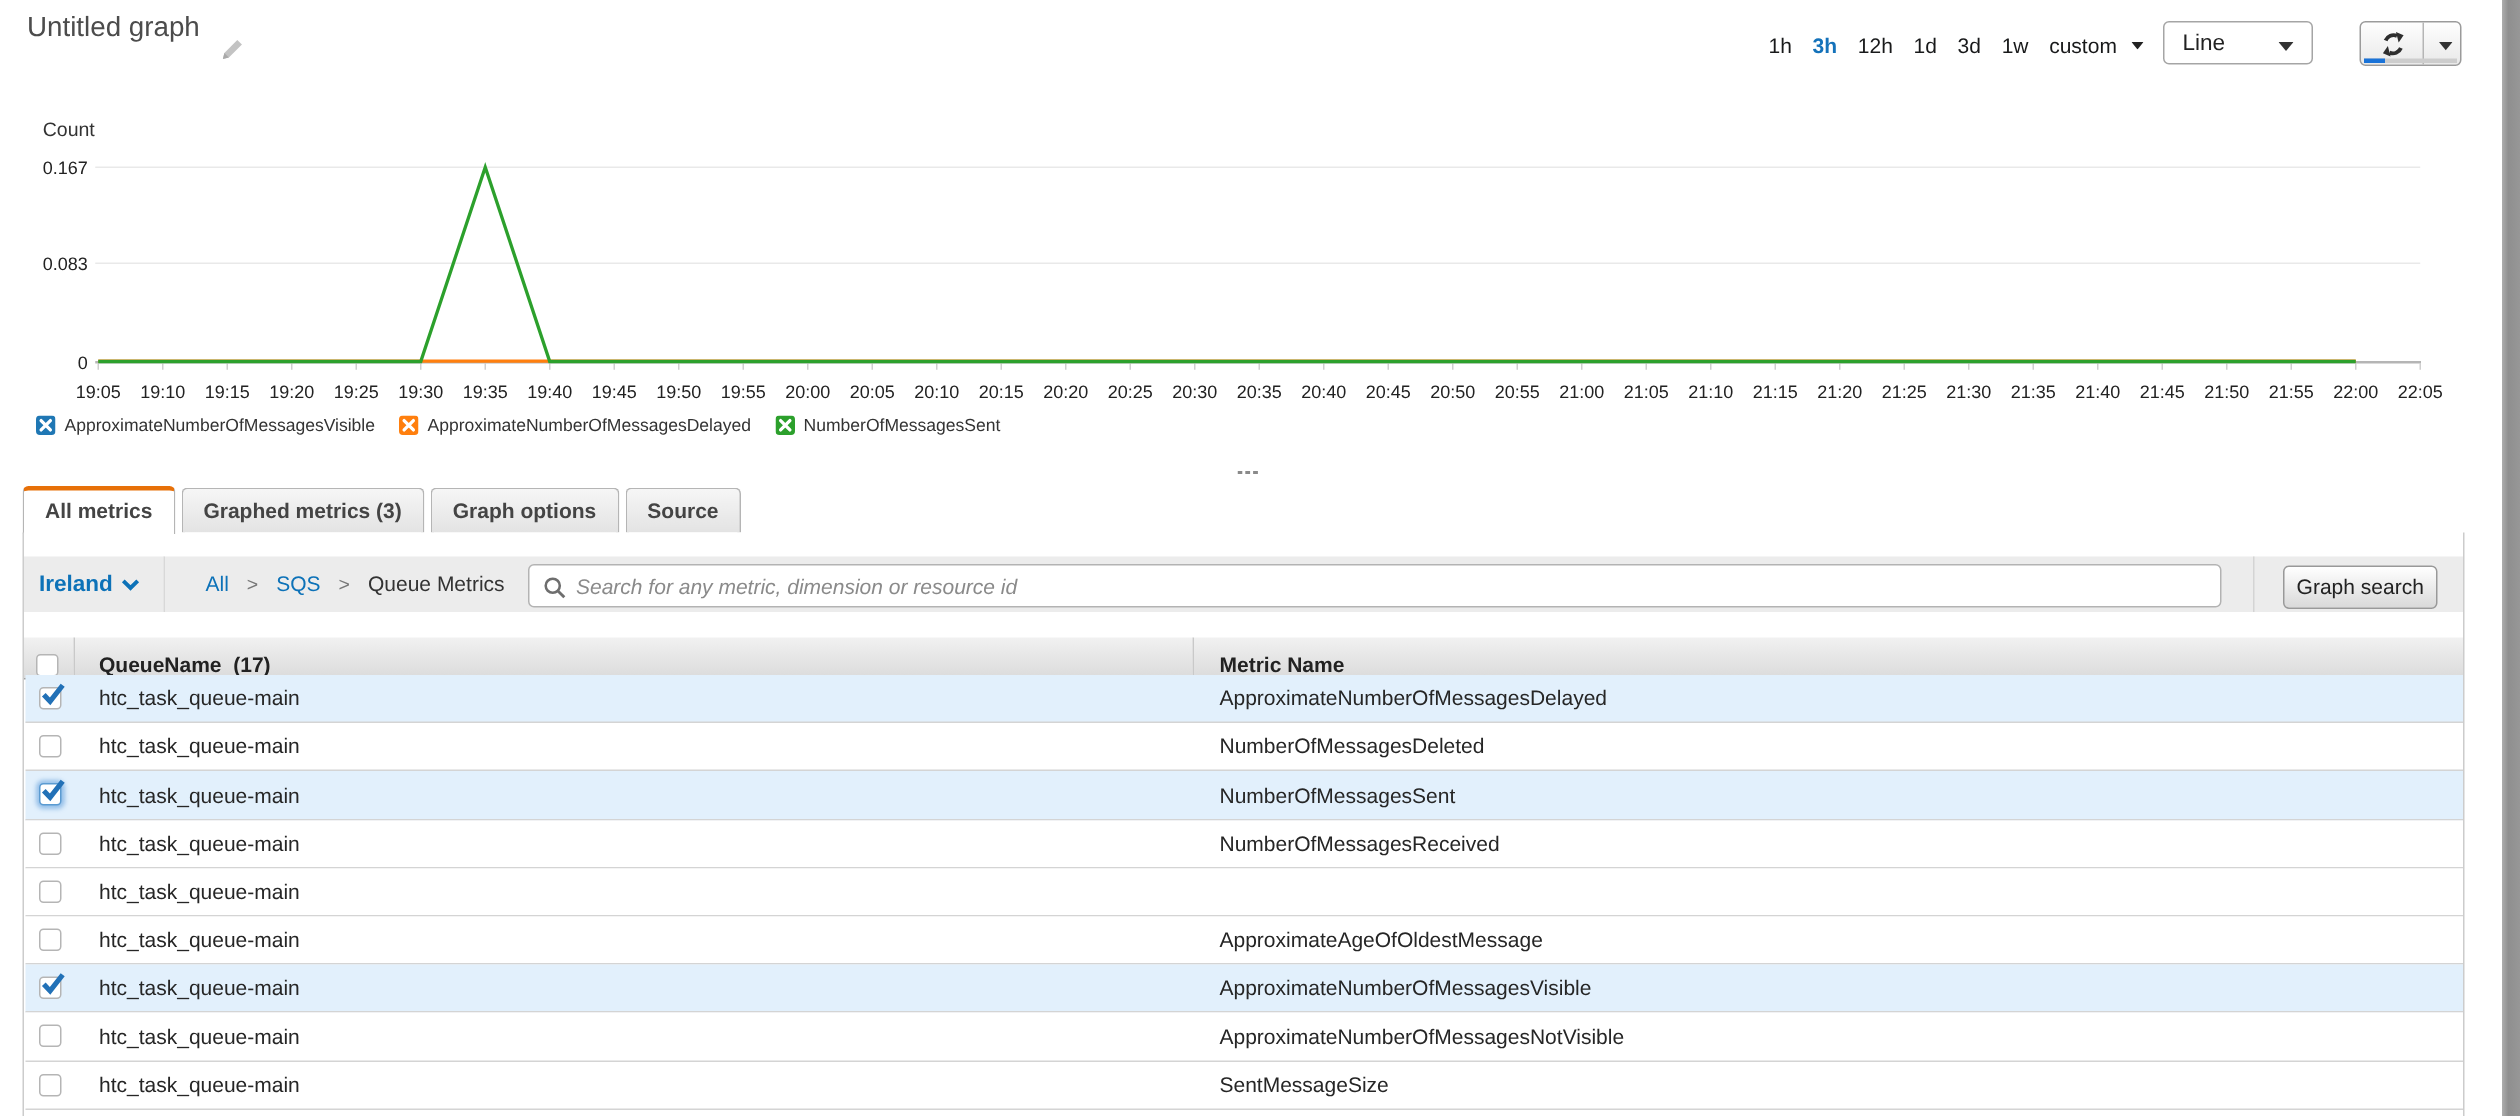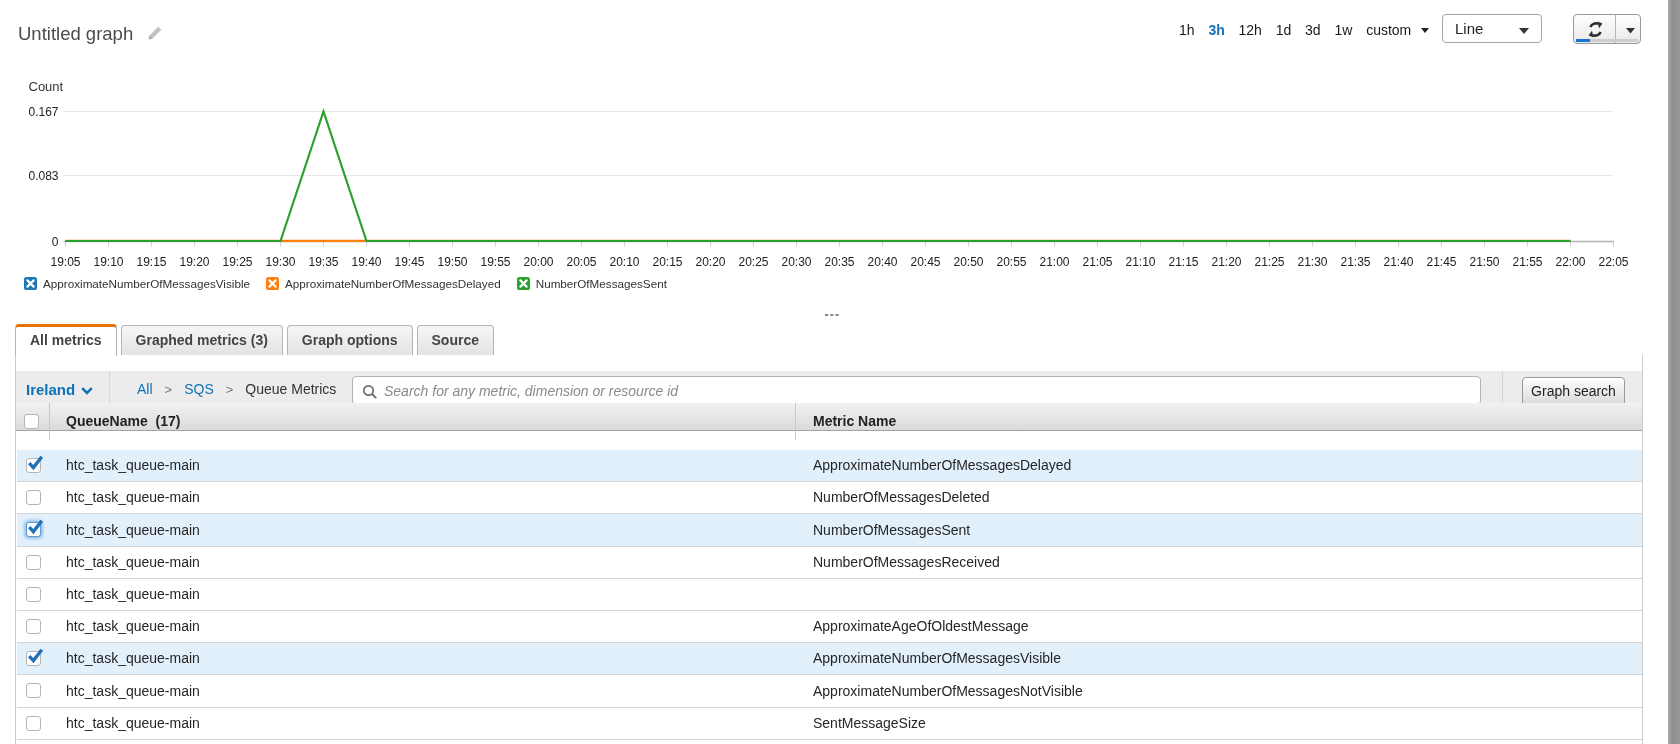--- a/index.html
+++ b/index.html
@@ -1,18 +1,18 @@
 <!DOCTYPE html>
 <html><head><meta charset="utf-8">
 <style>
 * { margin:0; padding:0; box-sizing:border-box; }
 html,body { width:1680px; height:744px; background:#fff; font-family:"Liberation Sans", sans-serif; overflow:hidden; position:relative; }
 .abs { position:absolute; }
 
-#title { left:18px; top:23px; font-size:18.5px; color:#4c4c4c; }
+#title { left:18px; top:7px; font-size:18.5px; color:#4c4c4c; }
 
 #timerow { left:1179px; top:22px; display:flex; gap:13.8px; font-size:14px; color:#18191a; align-items:center; }
 #timerow .sel3h { color:#1472ba; font-weight:bold; }
 
 #lineselect { left:1442px; top:14px; width:100px; height:29px; background:#fff; border:1px solid #a5a5a5; border-radius:4px; font-size:15px; color:#222; line-height:27px; padding-left:12px; }
 #lineselect svg { position:absolute; right:12px; top:13px; }
 
 #refresh { left:1573px; top:14px; width:68px; height:30px; border:1px solid #9b9b9b; border-radius:4px; background:linear-gradient(#fefefe,#e9e9e9); }
 #refresh .divider { position:absolute; left:41px; top:0; width:1px; height:28px; background:#b5b5b5; }
 #refresh .track { position:absolute; left:2px; right:2px; bottom:1px; height:3.5px; background:#cdcdcd; }
@@ -33,21 +33,21 @@
 #ireland svg { margin-left:6px; }
 #toolbar .vsep1 { position:absolute; left:93px; top:0; width:1px; height:37px; background:#fafafa; border-left:1px solid #d8d8d8; }
 #crumbs { position:absolute; left:121px; top:0; height:37px; line-height:37px; font-size:14px; color:#333; }
 #crumbs a { color:#0d72b8; text-decoration:none; }
 #crumbs .gt { color:#777; padding:0 12px; font-size:13px; }
 #searchbox { position:absolute; left:336px; top:5px; width:1129px; height:29px; background:#fff; border:1px solid #b3b3b3; border-radius:4px; }
 #searchbox .ph { position:absolute; left:31px; top:6px; font-size:14px; font-style:italic; color:#8a8a8a; }
 #toolbar .vsep2 { position:absolute; left:1486px; top:0; width:1px; height:37px; background:#d4d4d4; }
 #gsearch { position:absolute; left:1506px; top:6px; width:103px; height:29px; background:linear-gradient(#ffffff,#d9d9d9); border:1px solid #999; border-radius:4px; font-size:14px; font-weight:normal; color:#222; text-align:center; line-height:27px; }
 
-#thead { left:16px; top:403px; width:1626px; height:28px; background:linear-gradient(#f1f1f1,#dbdbdb); border-bottom:1px solid #a2a2a2;text-align:center; }
+#thead { left:16px; top:425px; width:1626px; height:28px; background:linear-gradient(#f1f1f1,#dbdbdb); border-bottom:1px solid #a2a2a2;text-align:center; }
 #thead .v1 { position:absolute; left:33px; top:0; width:1px; height:37px; background:#fff; border-left:1px solid #c9c9c9; }
 #thead .v2 { position:absolute; left:779px; top:0; width:1px; height:37px; background:#fff; border-left:1px solid #c9c9c9; }
 #thead .cb { left:8px; top:11px; }
 #thead .h1 { position:absolute; left:50px; top:0; line-height:37px; font-size:14px; font-weight:bold; color:#222; }
 #thead .h2 { position:absolute; left:797px; top:0; line-height:37px; font-size:14px; font-weight:bold; color:#222; }
 .row { position:absolute; left:17px; width:1625px; background:#fff; border-bottom:1px solid #d4d4d4; }
 .row.sel { background:#e2f0fc; }
 .row .cb { left:9px; }
 .cb { position:absolute; width:15px; height:15px; background:#fff; border:1px solid #b5b5b5; border-radius:3px; }
 .cb.focus { border-color:#5b9bd1; box-shadow:0 0 3px 2px rgba(100,160,220,.6); }

